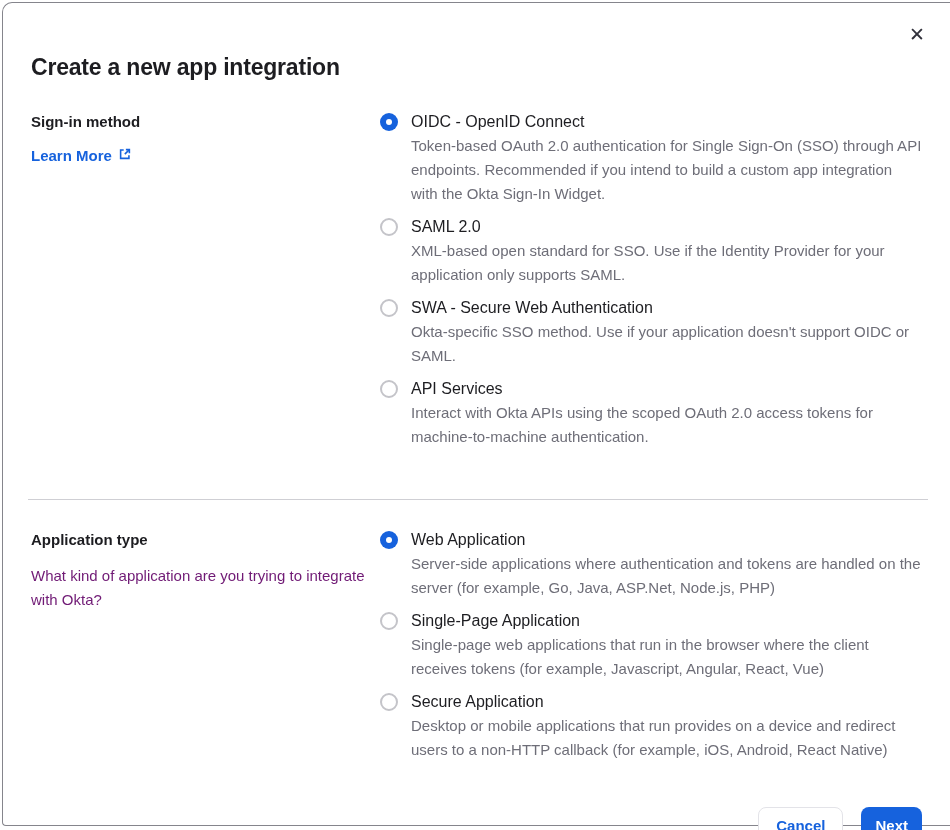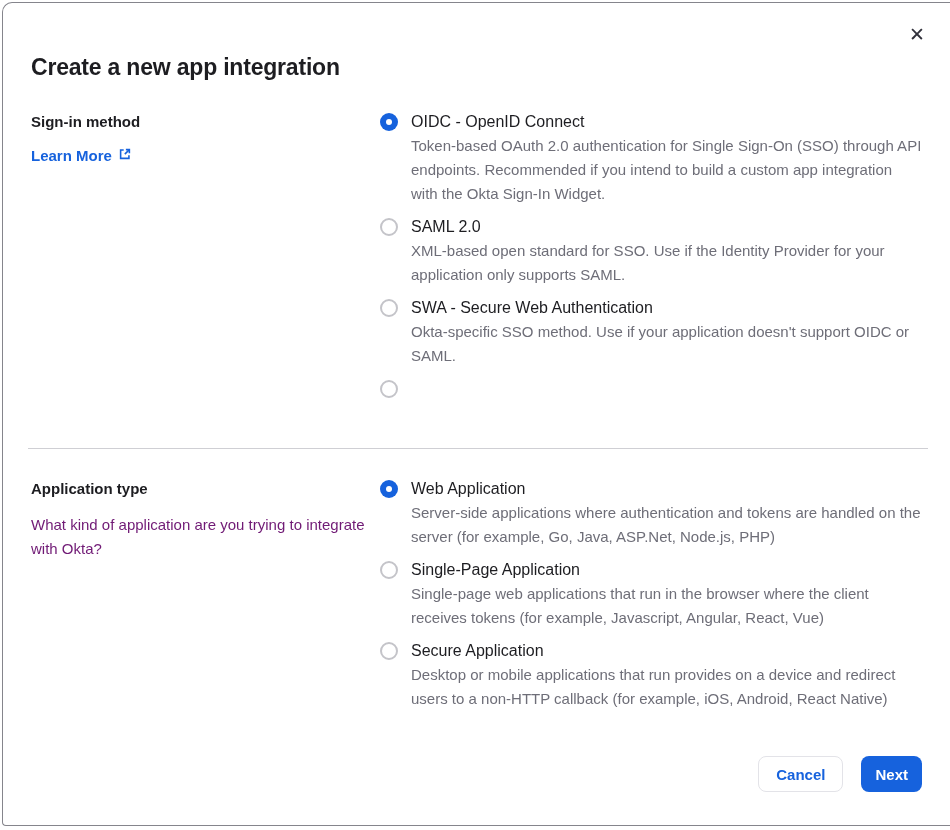--- a/index.html
+++ b/index.html
@@ -189,20 +189,22 @@
           <div class="radio"></div>
           <div>
             <div class="option-label">SWA - Secure Web Authentication</div>
             <div class="option-desc">Okta-specific SSO method. Use if your application doesn't support OIDC or SAML.</div>
           </div>
         </div>
 
         <div class="option">
           <div class="radio"></div>
           <div>
+            <div class="option-label">API Services</div>
+            <div class="option-desc">Interact with Okta APIs using the scoped OAuth 2.0 access tokens for machine-to-machine authentication.</div>
           </div>
         </div>
       </div>
   </div>
 
   <hr class="divider">
 
   <div class="section">
     <div>
       <div class="side-label">Application type</div>

